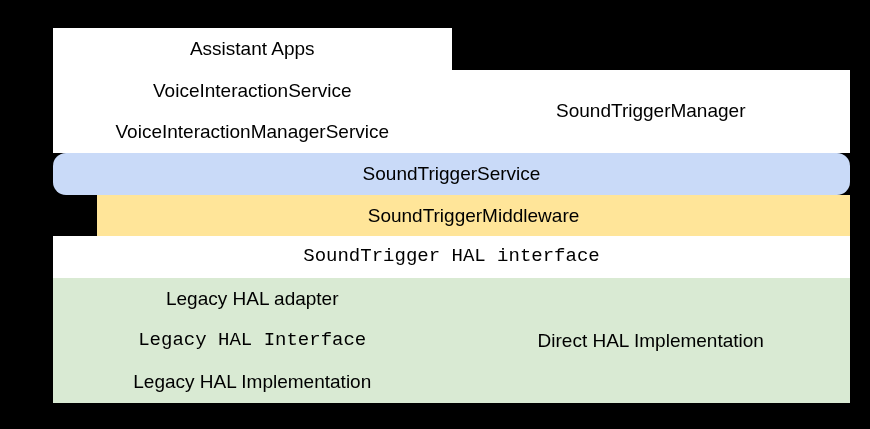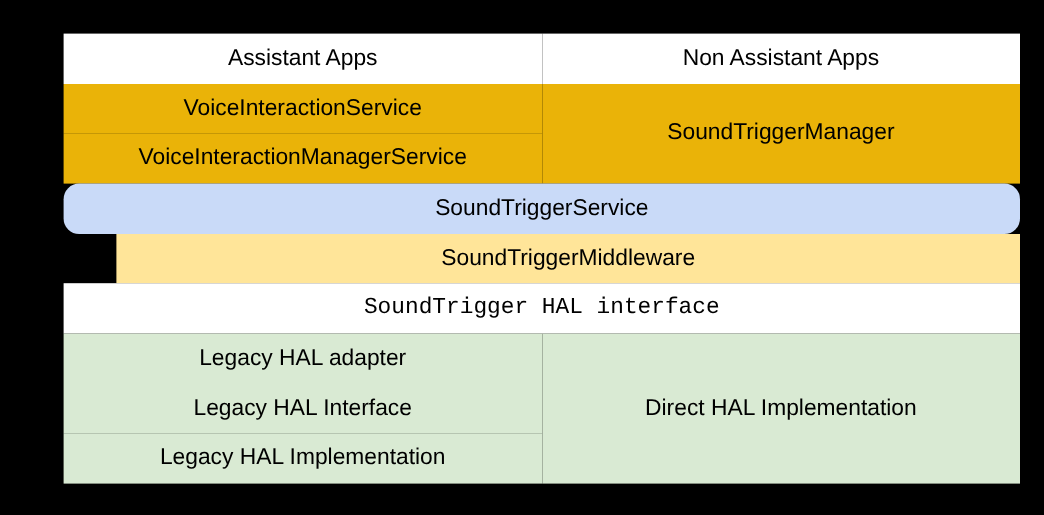--- a/index.html
+++ b/index.html
@@ -31,47 +31,46 @@
     display: flex;
     align-items: center;
     justify-content: center;
     text-align: center;
     font-size: 19px;
     line-height: 1.15;
     color: #000000;
     white-space: nowrap;
   }
   .c-white  { background: #FFFFFF; }
-  .c-orange { background: #eab308; }
+  .c-orange { background: #ffffff; }
   .c-blue   { background: #C9DAF8; border-radius: 13px; }
   .c-yellow { background: #FFE599; }
   .c-green  { background: #D9EAD3; }
 
   .g-assistant      { grid-area: 1 / 1 / 2 / 2; }
   .g-nonassistant   { grid-area: 1 / 2 / 2 / 3; }
   .g-vis            { grid-area: 2 / 1 / 3 / 2; }
   .g-stmanager      { grid-area: 2 / 2 / 4 / 3; }
   .g-vims           { grid-area: 3 / 1 / 4 / 2; }
   .g-stservice      { grid-area: 4 / 1 / 5 / 3; }
   .g-stmiddleware   { grid-area: 5 / 1 / 6 / 3; margin-left: 44px; }
   .g-sthal          { grid-area: 6 / 1 / 7 / 3; font-family: Liberation Mono, monospace; }
   .g-lhadapter      { grid-area: 7 / 1 / 8 / 2; text-align: right; }
   .g-directhal      { grid-area: 7 / 2 / 10 / 3; text-align: center; }
-  .g-lhinterface    { grid-area: 8 / 1 / 9 / 2; }
+  .g-lhinterface    { grid-area: 8 / 1 / 9 / 2; font-family: Liberation Mono, monospace; }
   .g-lhimpl         { grid-area: 9 / 1 / 10 / 2; }
 </style>
 </head>
 <body>
 
 <div class="canvas">
   <div class="stack">
 
     <div class="cell c-white g-assistant">Assistant Apps</div>
 
-    <div class="cell c-white g-nonassistant">Non Assistant Apps</div>
 
     <div class="cell c-orange g-vis">VoiceInteractionService</div>
 
     <div class="cell c-orange g-vims">VoiceInteractionManagerService</div>
 
     <div class="cell c-orange g-stmanager">SoundTriggerManager</div>
 
     <div class="cell c-blue g-stservice">SoundTriggerService</div>
 
     <div class="cell c-yellow g-stmiddleware">SoundTriggerMiddleware</div>

